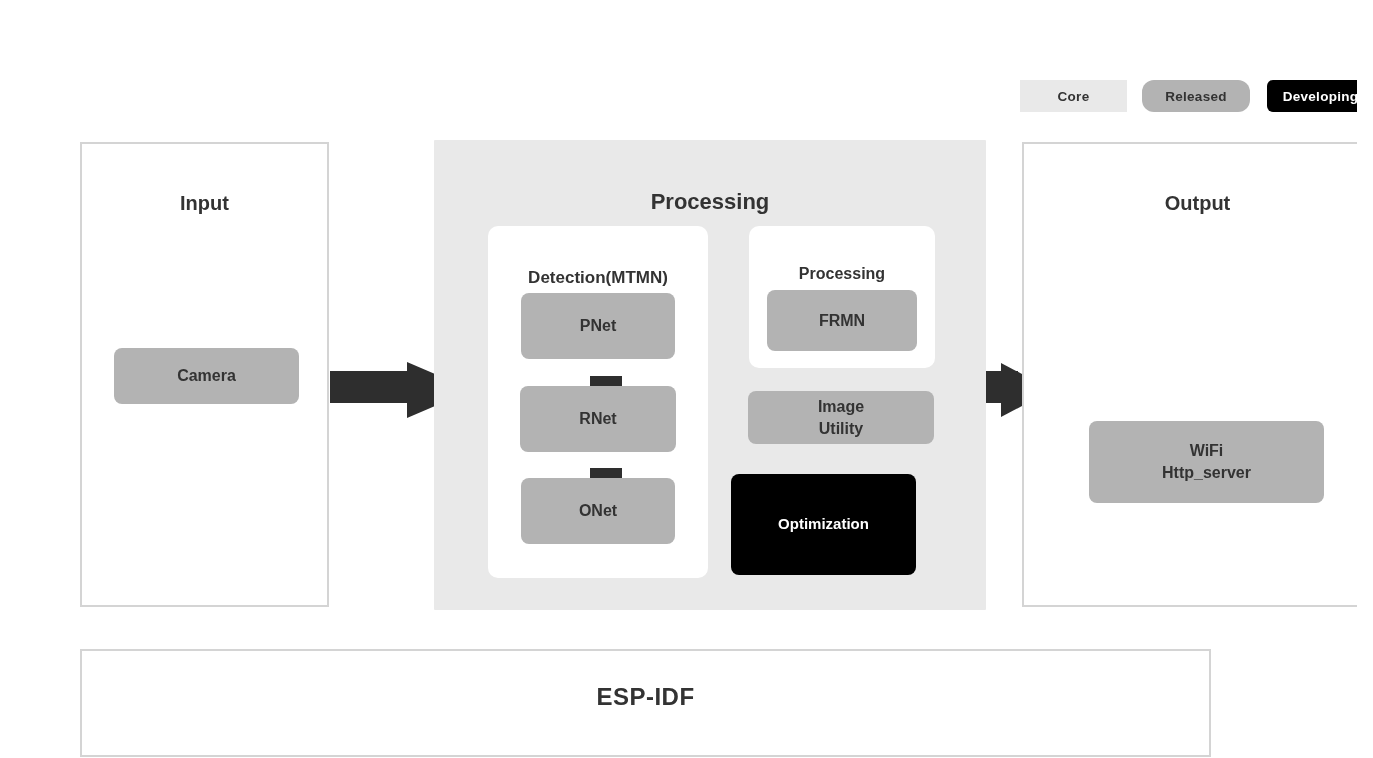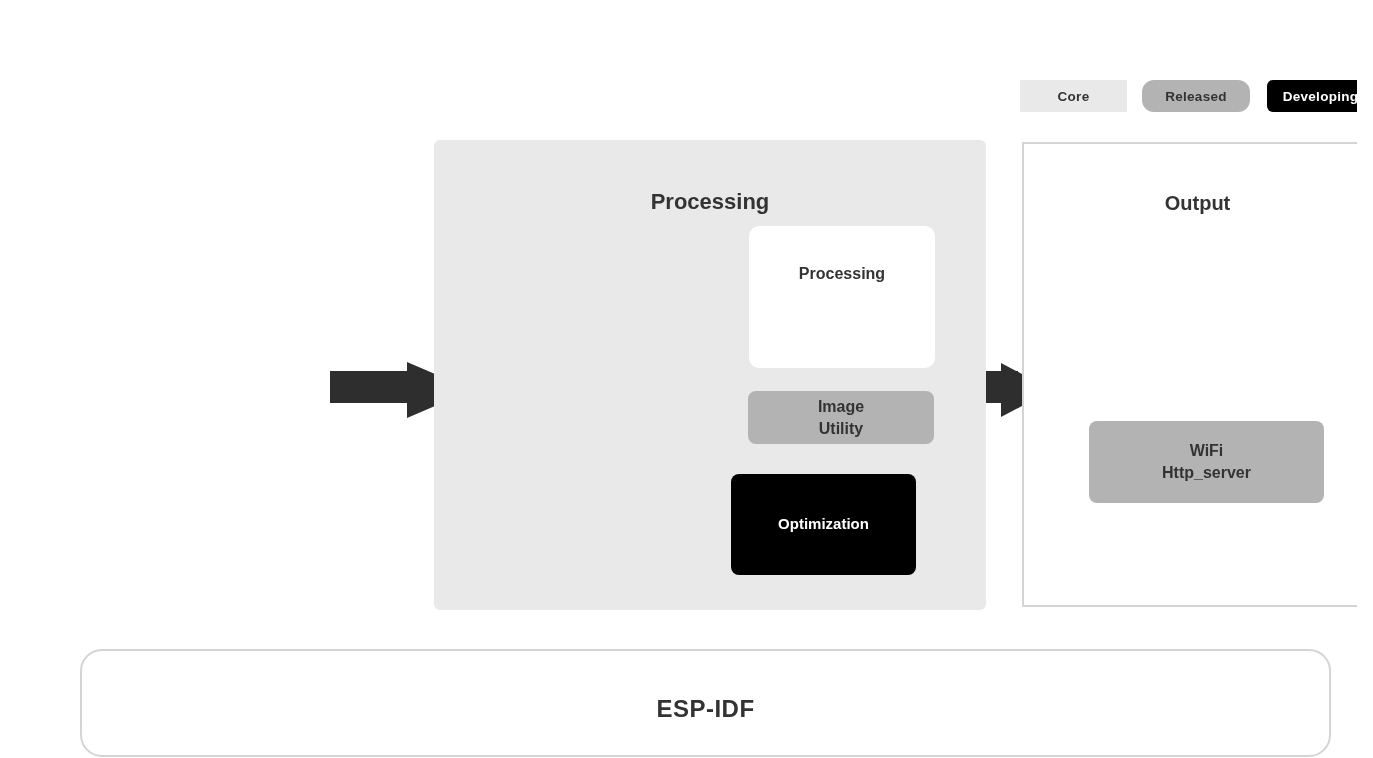--- a/index.html
+++ b/index.html
@@ -20,22 +20,22 @@
   
   .legend-item{position:absolute;top:48px;height:27px;display:flex;align-items:center;justify-content:center;font-size:13.5px;letter-spacing:.3px;}
   .legend-core{left:988px;width:107px;background:var(--panel-bg);border-radius:0;}
   .legend-released{left:1110px;width:108px;background:var(--block-gray);border-radius:12px;}
   .legend-developing{left:1235px;width:107px;background:var(--block-black);color:var(--text-light);border-radius:6px;}
 
   
   .panel{position:absolute;background:#ffffff;border:2px solid var(--border);}
   .panel-input{left:48px;top:110px;width:249px;height:465px;}
   .panel-output{left:990px;top:110px;width:351px;height:465px;}
-  .panel-foundation{left:48px;top:617px;width:1251px;height:108px;display:flex;align-items:flex-end;justify-content:center;border-radius:22px;}
-  .panel-processing{position:absolute;left:402px;top:108px;width:552px;height:470px;background:var(--panel-bg);border:none;border-radius:6px;}
+  .panel-foundation{left:48px;top:617px;width:1131px;height:108px;display:flex;align-items:flex-start;justify-content:center;}
+  .panel-processing{position:absolute;left:402px;top:108px;width:552px;height:470px;background:var(--panel-bg);border:none;border-radius:1px;}
 
   .panel-title{position:absolute;left:0;width:100%;text-align:center;font-size:20px;}
   .panel-title.big{font-size:22px;}
   .foundation-title{font-size:24px;letter-spacing:.5px;}
 
   
   .white-card{position:absolute;background:#ffffff;border-radius:10px;}
   .card-title{position:absolute;left:0;width:100%;text-align:center;}
   .block{position:absolute;display:flex;align-items:center;justify-content:center;text-align:center;border-radius:8px;font-size:16px;line-height:1.35;white-space:pre-line;}
   .block-gray{background:var(--block-gray);color:var(--text-dark);}
@@ -53,32 +53,51 @@
 </style>
 </head>
 <body>
 
 <div class="stage">
 
   <div class="legend-item legend-core">Core</div>
   <div class="legend-item legend-released">Released</div>
   <div class="legend-item legend-developing">Developing</div>
 
+  <div class="panel panel-input">
+    <div class="panel-title" style="top:32px">Input</div>
+    <div class="block block-gray" style="left:32px;top:204px;width:185px;height:56px">Camera</div>
+  </div>
 
   <div class="h-arrow" style="left:298px;top:330px;width:105px">
     <div class="stem" style="width:78px"></div>
     <div class="head" style="left:77px"></div>
   </div>
 
   <div class="panel-processing">
     <div class="panel-title big" style="top:33px">Processing</div>
 
+    <div class="white-card" style="left:54px;top:86px;width:220px;height:352px">
+      <div class="card-title" style="top:26px;font-size:17px">Detection(MTMN)</div>
+      <div class="block block-gray" style="left:33px;top:67px;width:154px;height:66px">PNet</div>
+      <div class="v-arrow" style="left:102px;top:134px">
+        <div class="stem"></div>
+        <div class="head"></div>
+      </div>
+      <div class="block block-gray" style="left:32px;top:160px;width:156px;height:66px">RNet</div>
+      <div class="v-arrow" style="left:102px;top:226px">
+        <div class="stem"></div>
+        <div class="head"></div>
+      </div>
+      <div class="block block-gray" style="left:33px;top:252px;width:154px;height:66px">ONet</div>
+    </div>
 
     <div class="white-card" style="left:315px;top:86px;width:186px;height:142px">
       <div class="card-title" style="top:23px;font-size:16px">Processing</div>
+      <div class="block block-gray" style="left:18px;top:64px;width:150px;height:61px">FRMN</div>
     </div>
 
     <div class="block block-gray" style="left:314px;top:251px;width:186px;height:53px">Image
 Utility</div>
 
     <div class="block block-black" style="left:297px;top:334px;width:185px;height:101px">Optimization</div>
   </div>
 
   <div class="h-arrow" style="left:954px;top:331px;width:36px">
     <div class="stem" style="width:16px;top:8px"></div>

